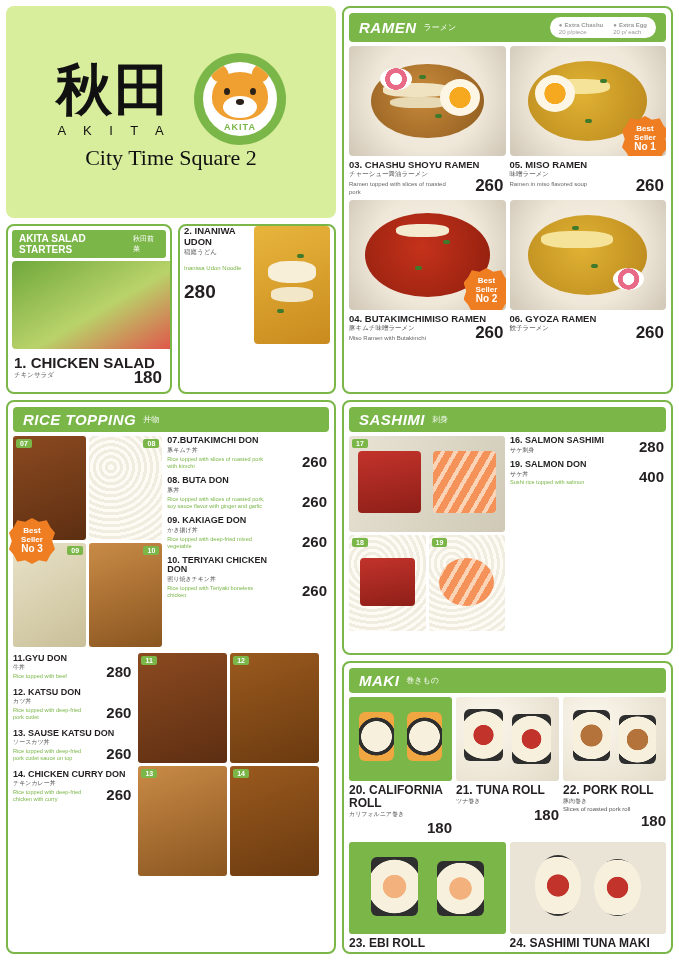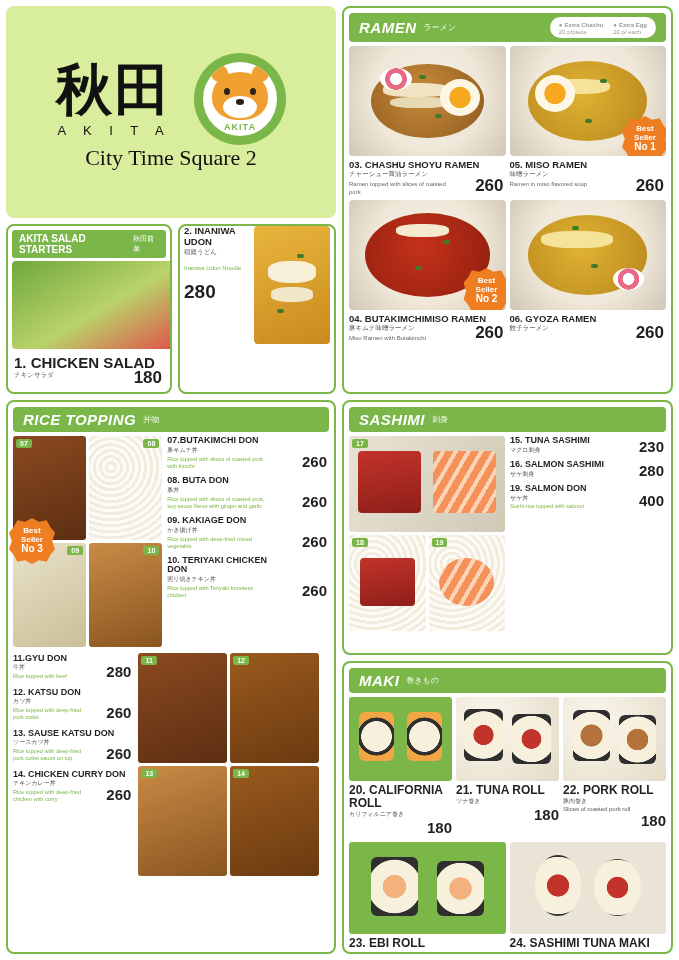--- a/index.html
+++ b/index.html
@@ -501,25 +501,20 @@
             <span class="num left">18</span>
           </div>
           <div class="sp-sm ph rice-bg">
             <div style="position:absolute;left:14%;top:24%;width:72%;height:50%;border-radius:50%;" class="sashimi-salmon"></div>
             <span class="num left">19</span>
           </div>
         </div>
       </div>
       <div class="sash-list">
         <div class="sl-item">
-          <div class="sl-name">15. TUNA SASHIMI</div>
-          <div class="sl-jp">マグロ刺身</div>
-          <div class="sl-price">230</div>
-        </div>
-        <div class="sl-item">
           <div class="sl-name">16. SALMON SASHIMI</div>
           <div class="sl-jp">サケ刺身</div>
           <div class="sl-price">280</div>
         </div>
         <div class="sl-item">
           <div class="sl-name">19. SALMON DON</div>
           <div class="sl-jp">サケ丼</div>
           <div class="sl-desc">Sushi rice topped with salmon</div>
           <div class="sl-price">400</div>
         </div>

